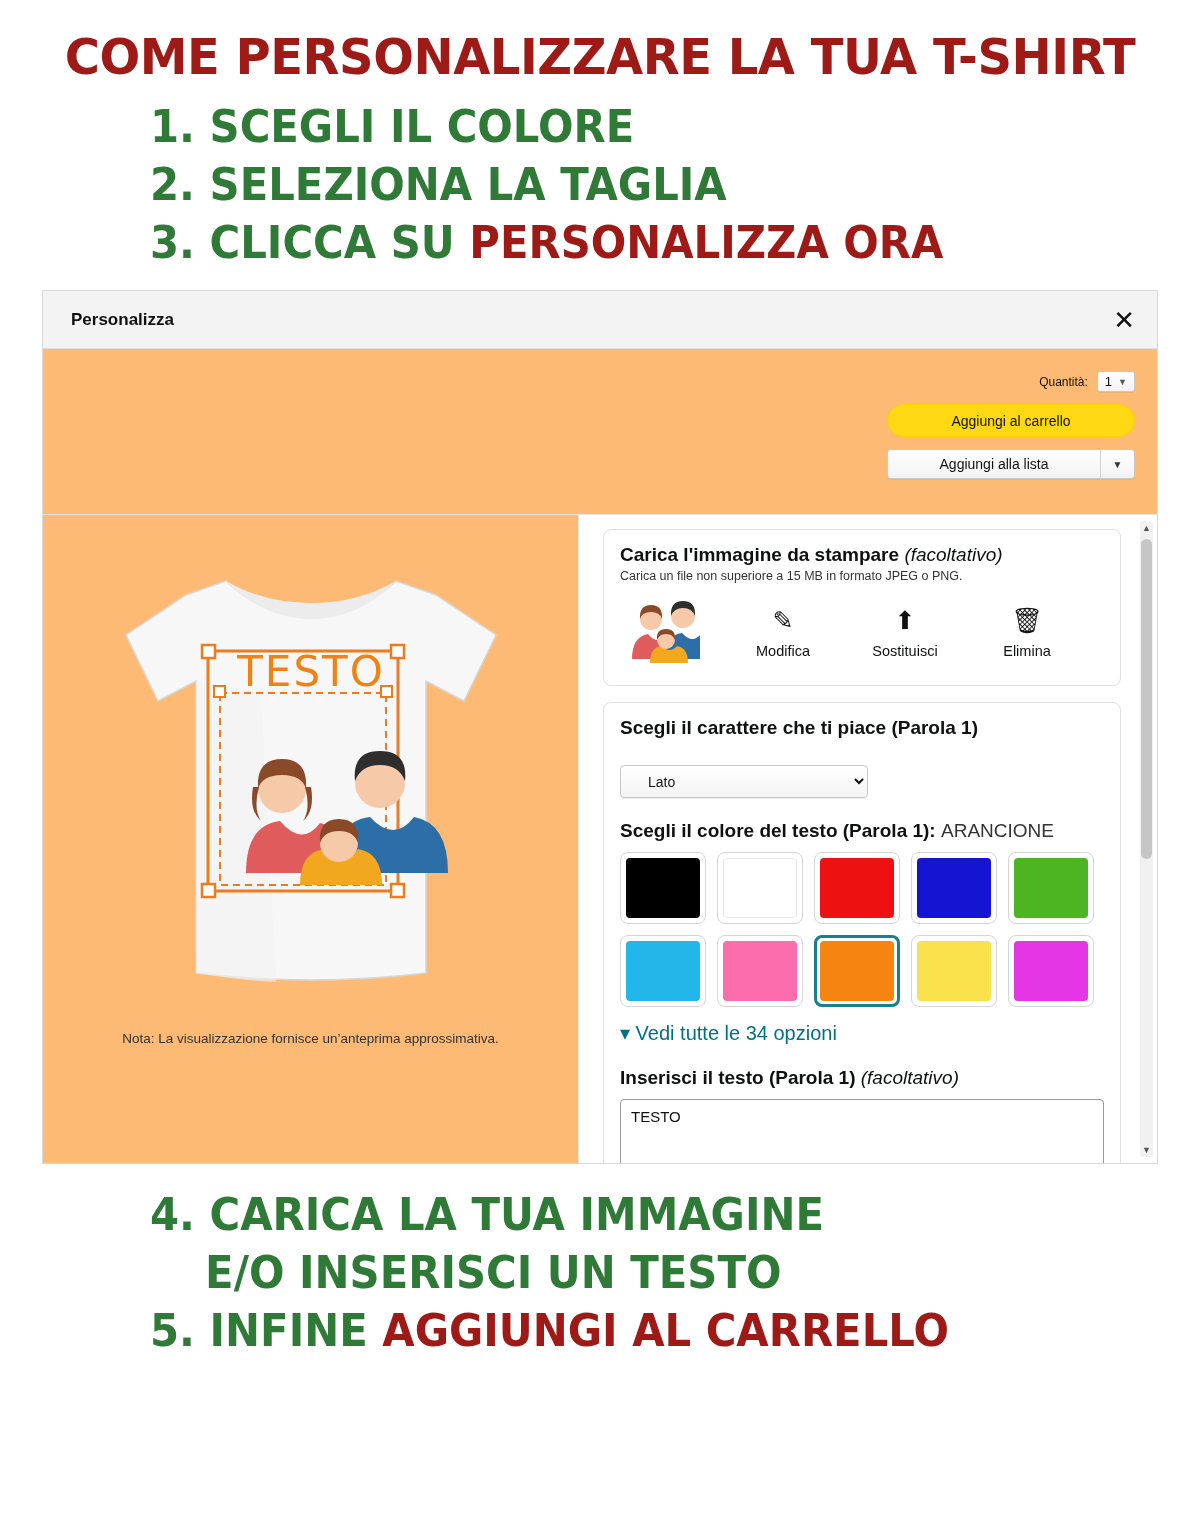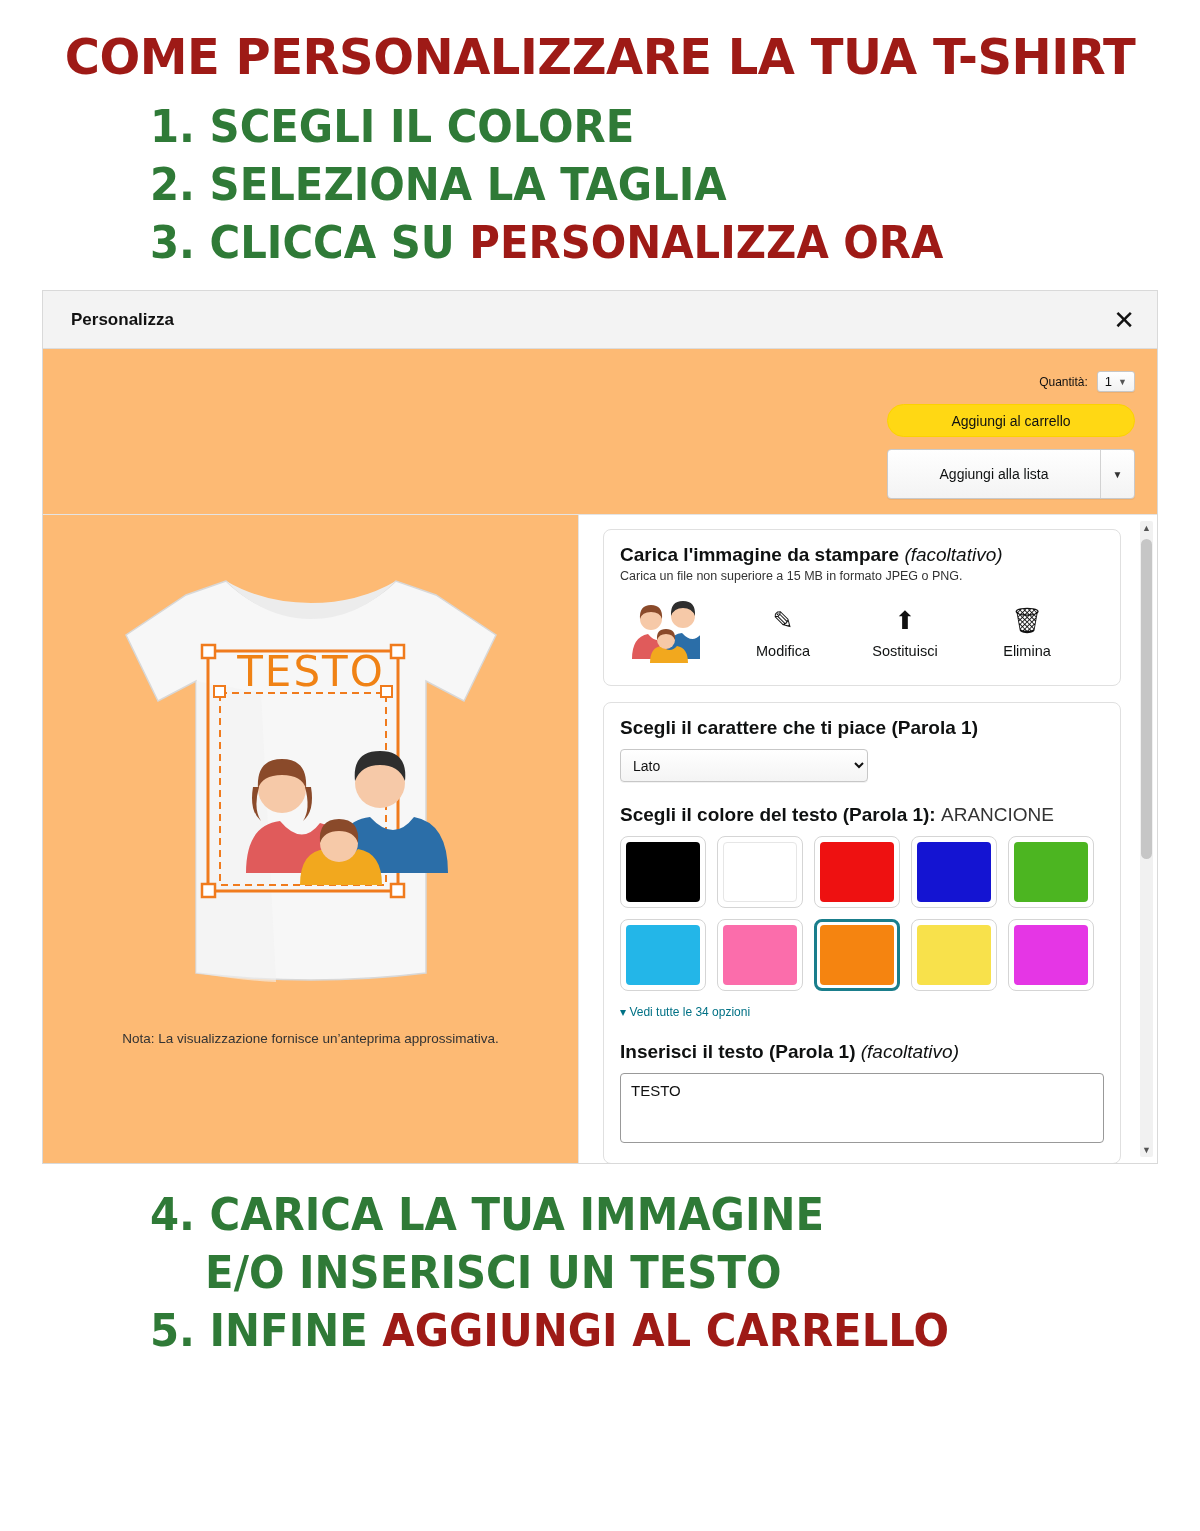--- a/index.html
+++ b/index.html
@@ -114,21 +114,21 @@
     border-radius: 17px;
     height: 33px;
     font-size: 14px;
     color: #0f1111;
     cursor: pointer;
     margin-bottom: 12px;
   }
   .btn-list {
     display: flex;
     width: 100%;
-    height: 50px;
+    height: 30px;
     border: 1px solid #c9c9c9;
     border-radius: 4px;
     background: linear-gradient(#fff,#f3f3f3);
     align-items: center;
     cursor: pointer;
     box-shadow: 0 1px 0 rgba(0,0,0,.05);
   }
   .btn-list span {
     flex: 1;
     text-align: center;
@@ -266,23 +266,24 @@
     color: #333;
   }
   select.font-select {
     width: 248px;
     height: 33px;
     border: 1px solid #c7c7c7;
     border-radius: 4px;
     background: linear-gradient(#fff,#f4f4f4);
     font-size: 14px;
     color: #111;
-    padding: 0 8px;
+    padding: 0 23px;
     font-family: "Liberation Sans", sans-serif;
     box-shadow: 0 1px 0 rgba(0,0,0,.05);
+    margin-top: 16px;
   }
   .swatches {
     display: grid;
     grid-template-columns: repeat(5, 86px);
     gap: 11px;
     margin: 8px 0 2px 0;
   }
   .swatch {
     width: 86px; height: 72px;
     border: 1px solid #d5d5d5;
@@ -293,21 +294,21 @@
   }
   .swatch .chip {
     width: 100%; height: 100%;
     border-radius: 4px;
   }
   .swatch.selected {
     border: 3px solid #1a7e8c;
     padding: 3px;
   }
   .seeall {
-    font-size: 12px;
+    font-size: 20px;
     color: #007185;
     margin: 14px 0 0 0;
     cursor: pointer;
   }
   .textarea-box {
     width: 100%;
     height: 70px;
     border: 1px solid #999;
     border-radius: 4px;
     padding: 8px 10px;

